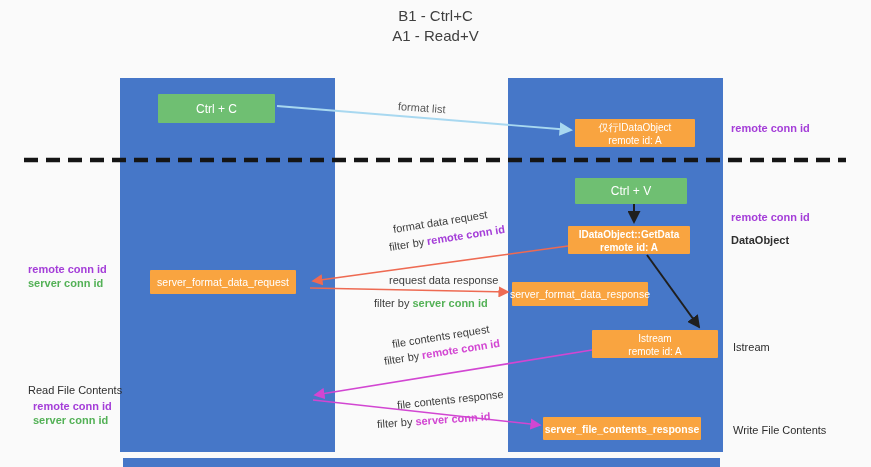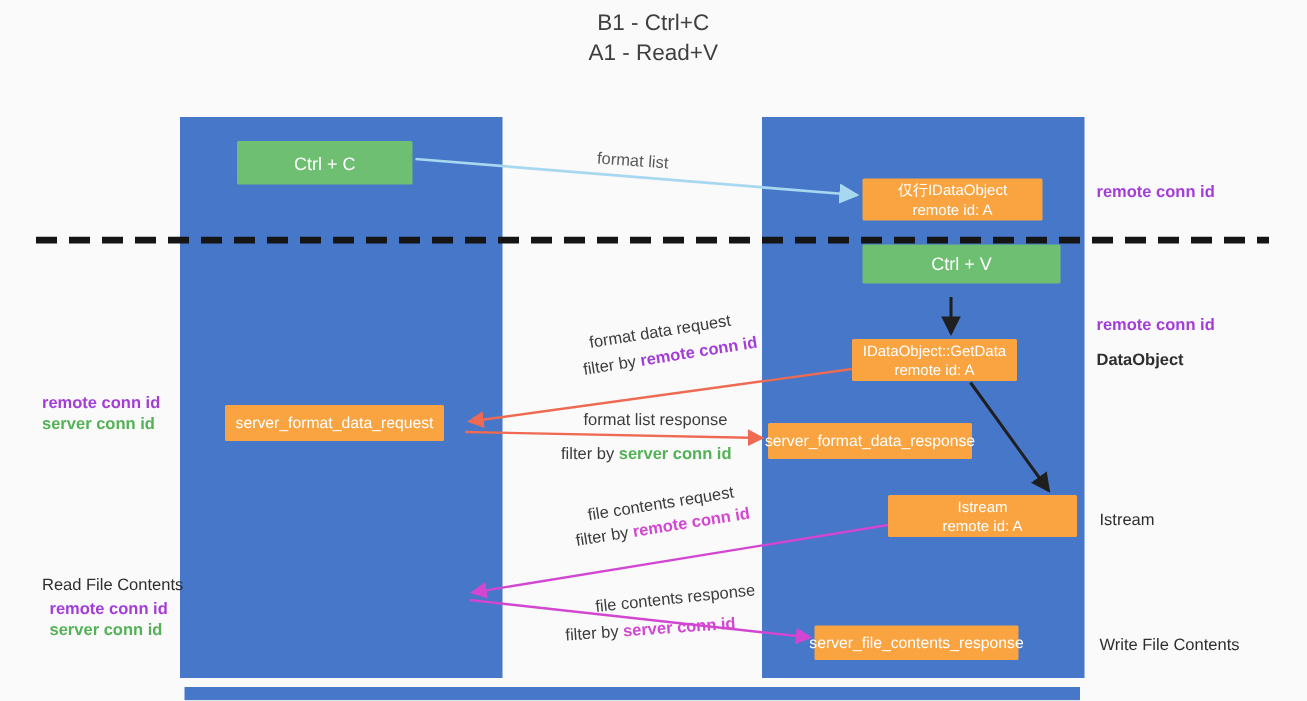--- a/index.html
+++ b/index.html
@@ -81,55 +81,55 @@
 
   <div class="node green node-ctrl" style="left:158px;top:94px;width:117px;height:29px;">
     <span>Ctrl + C</span>
   </div>
 
   <div class="node orange node-two" style="left:575px;top:119px;width:120px;height:28px;">
     <span>仅行IDataObject</span>
     <span>remote id: A</span>
   </div>
 
-  <div class="node green node-ctrl" style="left:575px;top:163px;width:132px;height:26px;text-align:center;">
+  <div class="node green node-ctrl" style="left:575px;top:178px;width:112px;height:26px;text-align:center;">
     <span>Ctrl + V</span>
   </div>
 
-  <div class="node orange node-two" style="left:568px;top:226px;width:110px;height:28px;">
+  <div class="node orange node-two" style="left:568px;top:226px;width:122px;height:28px;font-weight:bold;">
     <span>IDataObject::GetData</span>
     <span>remote id: A</span>
   </div>
 
   <div class="node orange node-single" style="left:150px;top:270px;width:146px;height:24px;">
     <span>server_format_data_request</span>
   </div>
 
   <div class="node orange node-single" style="left:512px;top:282px;width:136px;height:24px;">
     <span>server_format_data_response</span>
   </div>
 
   <div class="node orange node-two" style="left:592px;top:330px;width:126px;height:28px;">
     <span>Istream</span>
     <span>remote id: A</span>
   </div>
 
 
-  <div class="node orange node-single" style="left:543px;top:417px;width:136px;height:23px;">
+  <div class="node orange node-single" style="left:543px;top:417px;width:158px;height:23px;font-weight:bold;">
     <span>server_file_contents_response</span>
   </div>
 
   <div class="elabel gray r-pos4" style="left:398px;top:100px;">format list</div>
 
   <div class="elabel r-neg9" style="left:393px;top:223px;">format data request</div>
   <div class="elabel r-neg9" style="left:389px;top:241px;">
     <span class="prefix">filter by</span><span class="purple">remote conn id</span>
   </div>
 
-  <div class="elabel" style="left:389px;top:274px;">format list response</div>
+  <div class="elabel" style="left:389px;top:274px;">request data response</div>
   <div class="elabel" style="left:374px;top:297px;">
     <span class="prefix">filter by</span><span class="greenid">server conn id</span>
   </div>
 
   <div class="elabel r-neg9" style="left:392px;top:338px;">file contents request</div>
   <div class="elabel r-neg9" style="left:384px;top:355px;">
     <span class="prefix">filter by</span><span class="magentaid">remote conn id</span>
   </div>
 
   <div class="elabel r-neg6" style="left:397px;top:399px;">file contents response</div>

